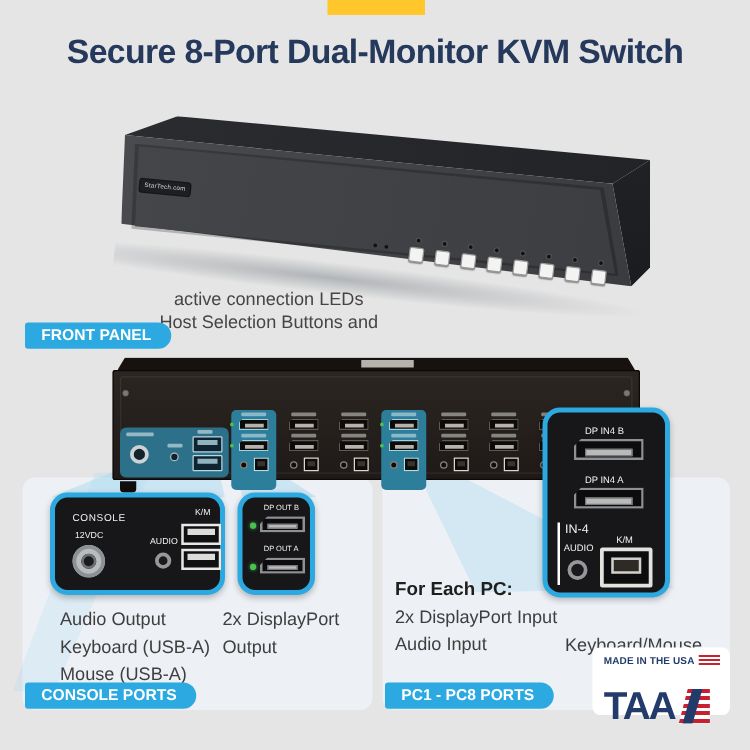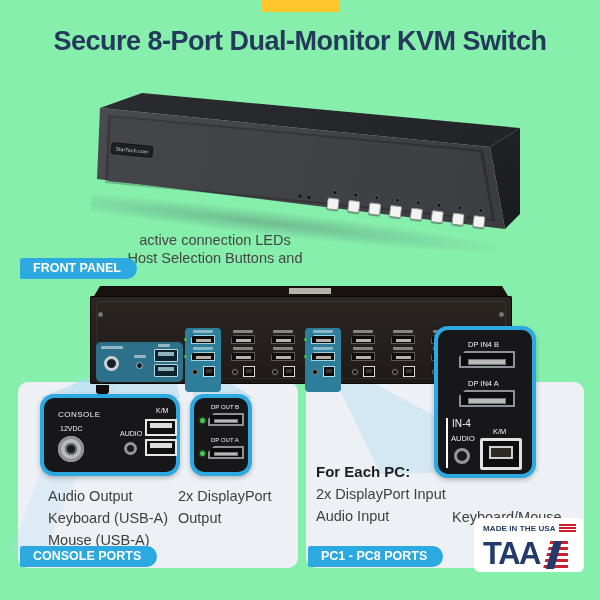--- a/index.html
+++ b/index.html
@@ -1,18 +1,18 @@
 <!DOCTYPE html>
 <html><head>
 <meta charset="utf-8">
 <style>
   * { margin:0; padding:0; box-sizing:border-box; }
   html,body { width:600px; height:600px; }
   body { font-family:"Liberation Sans", sans-serif; background:#fff; overflow:hidden; }
-  #page { position:relative; width:600px; height:600px; background:#86efac; }
+  #page { position:relative; width:600px; height:600px; background:#e5e5e5; }
 
   
   .top-tab { position:absolute; left:262px; top:0; width:78px; height:12px; background:#FFC72C; }
   .title { position:absolute; left:0; top:26px; width:600px; text-align:center;
            font-size:27px; font-weight:bold; color:#24395B; letter-spacing:-0.5px; }
 
   
   .front-device { position:absolute; left:92px; top:86px; width:432px; height:158px; }
   .front-device .face { position:absolute; left:0; top:0; width:432px; height:158px; }
   .fd-top   { background:linear-gradient(100deg,#2b2c30,#222327);
@@ -143,21 +143,21 @@
   .desc { position:absolute; font-size:14.5px; line-height:22px; color:#3E3E3E; }
   .desc-bold-title { font-weight:bold; color:#1e1e1e; font-size:15px; }
 
   
   .taa { position:absolute; left:474px; top:518px; width:110px; height:54px; background:#fff;
          border-radius:6px; padding:6px 8px 4px 9px; }
   .taa-top { display:flex; align-items:center; gap:3px; }
   .taa-top-text { color:#233B6B; font-weight:bold; font-size:8px; letter-spacing:0.1px; white-space:nowrap; }
   .taa-stripes { width:24px; height:9px;
                  background:repeating-linear-gradient(180deg,#C8202F 0 1.6px,#fff 1.6px 3.2px); }
-  .taa-main { display:flex; align-items:flex-end; margin-top:6px; }
+  .taa-main { display:flex; align-items:center; margin-top:17px; }
   .taa-main-text { color:#233B6B; font-weight:bold; font-size:31px; line-height:30px; letter-spacing:-1.5px; }
   .taa-flag { position:relative; width:26px; height:28px; margin-left:2px;
               background:repeating-linear-gradient(180deg,#C8202F 0 3px,#fff 3px 6px);
               clip-path:polygon(32% 0, 100% 0, 100% 100%, 4% 100%); }
   .taa-flag::after { content:""; position:absolute; left:8px; top:0; width:8px; height:100%;
                      background:#233B6B; transform:skewX(-16deg); }
 
   .footnote { position:absolute; left:28px; top:572px; font-size:13.5px; font-style:italic;
               font-weight:bold; color:#31445C; }
 </style>

